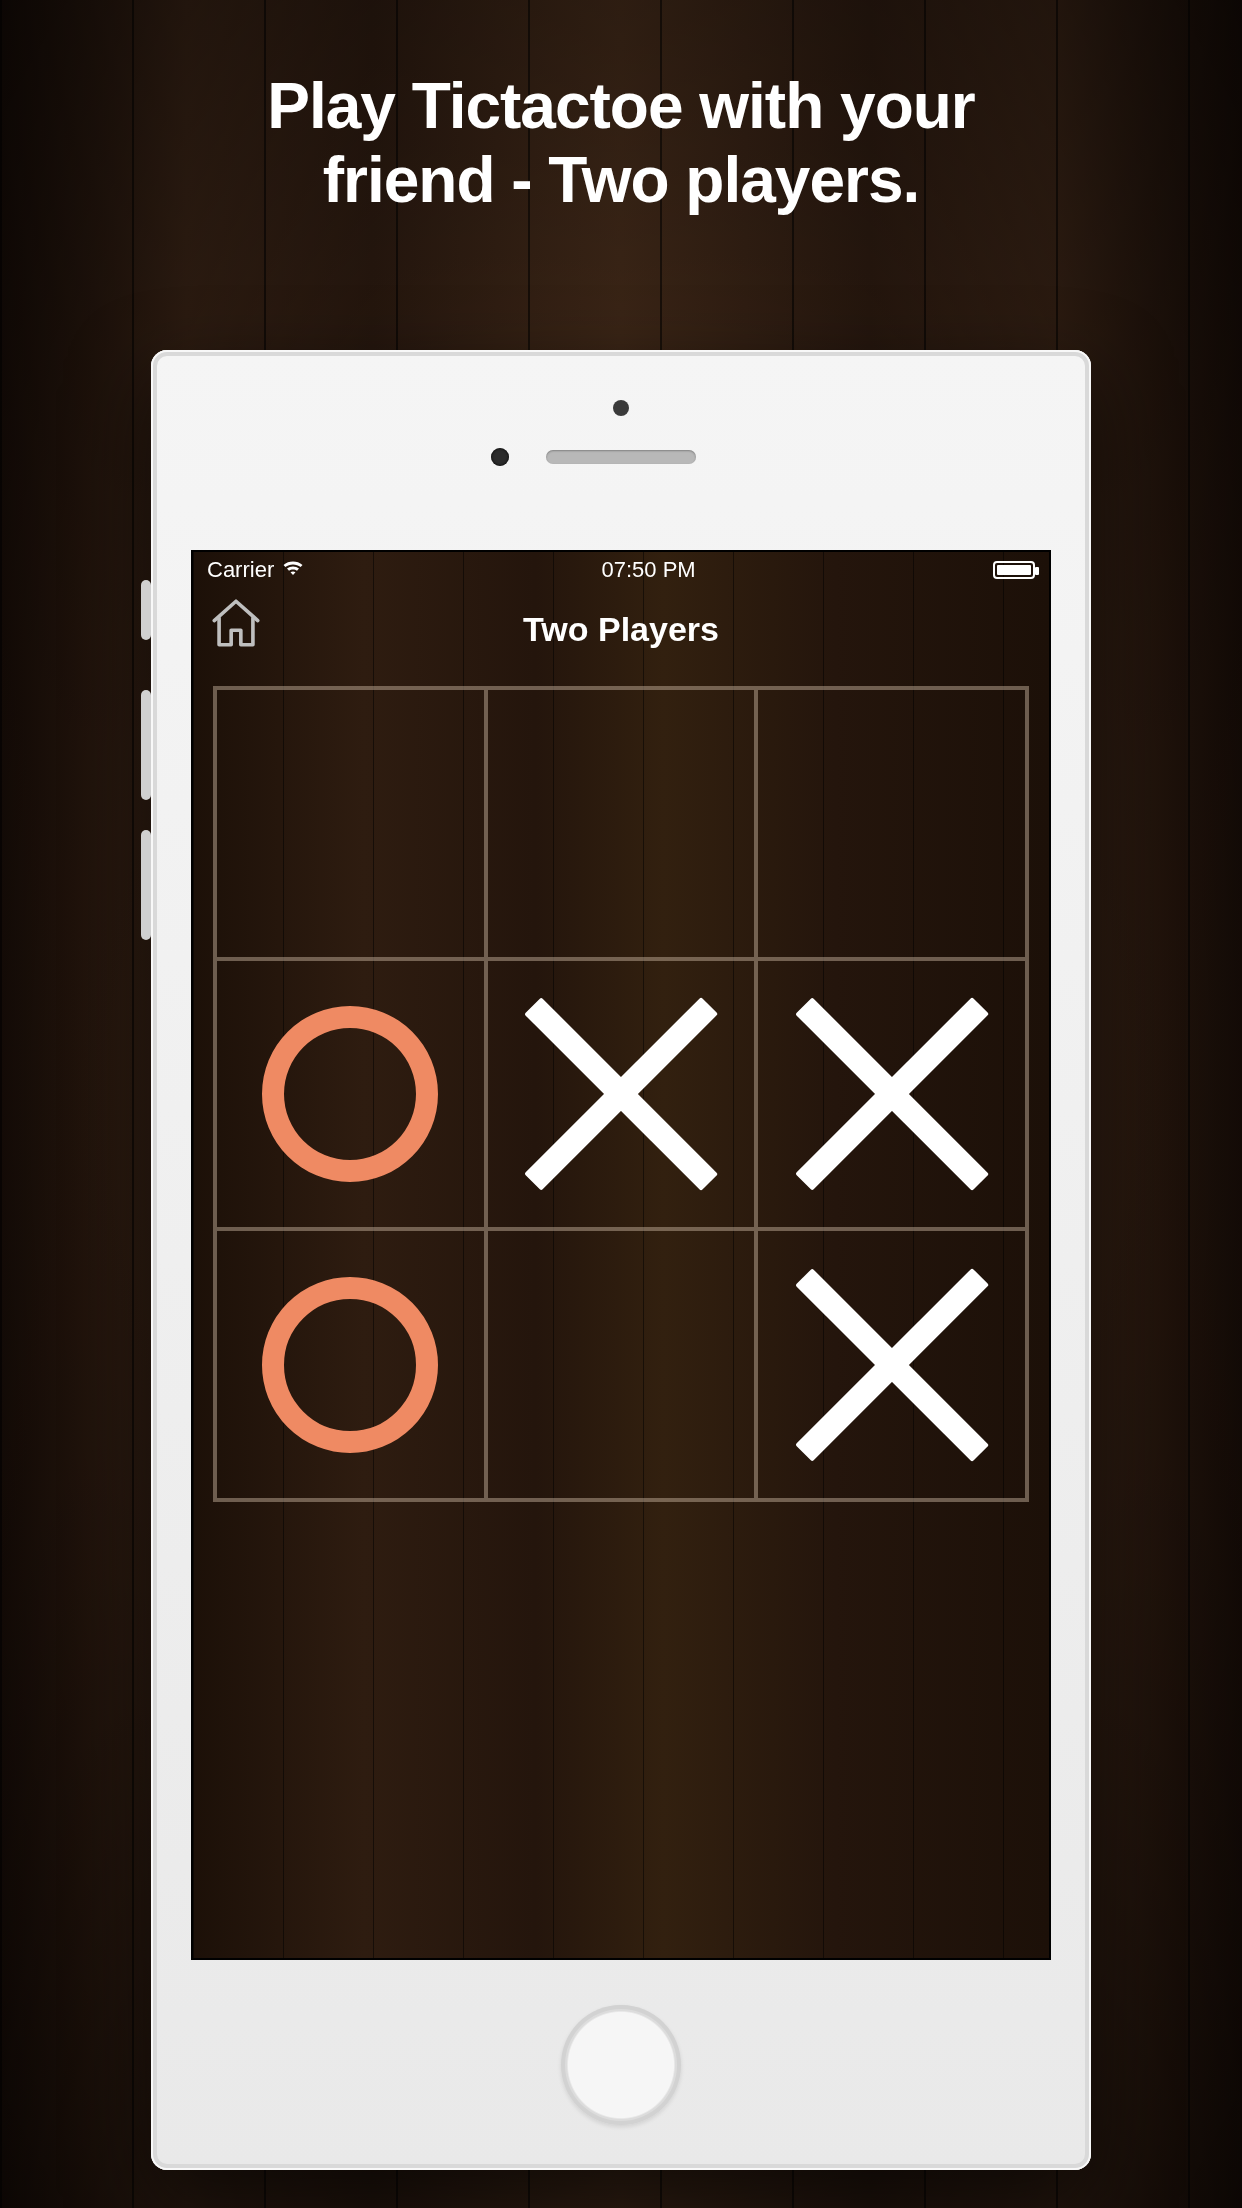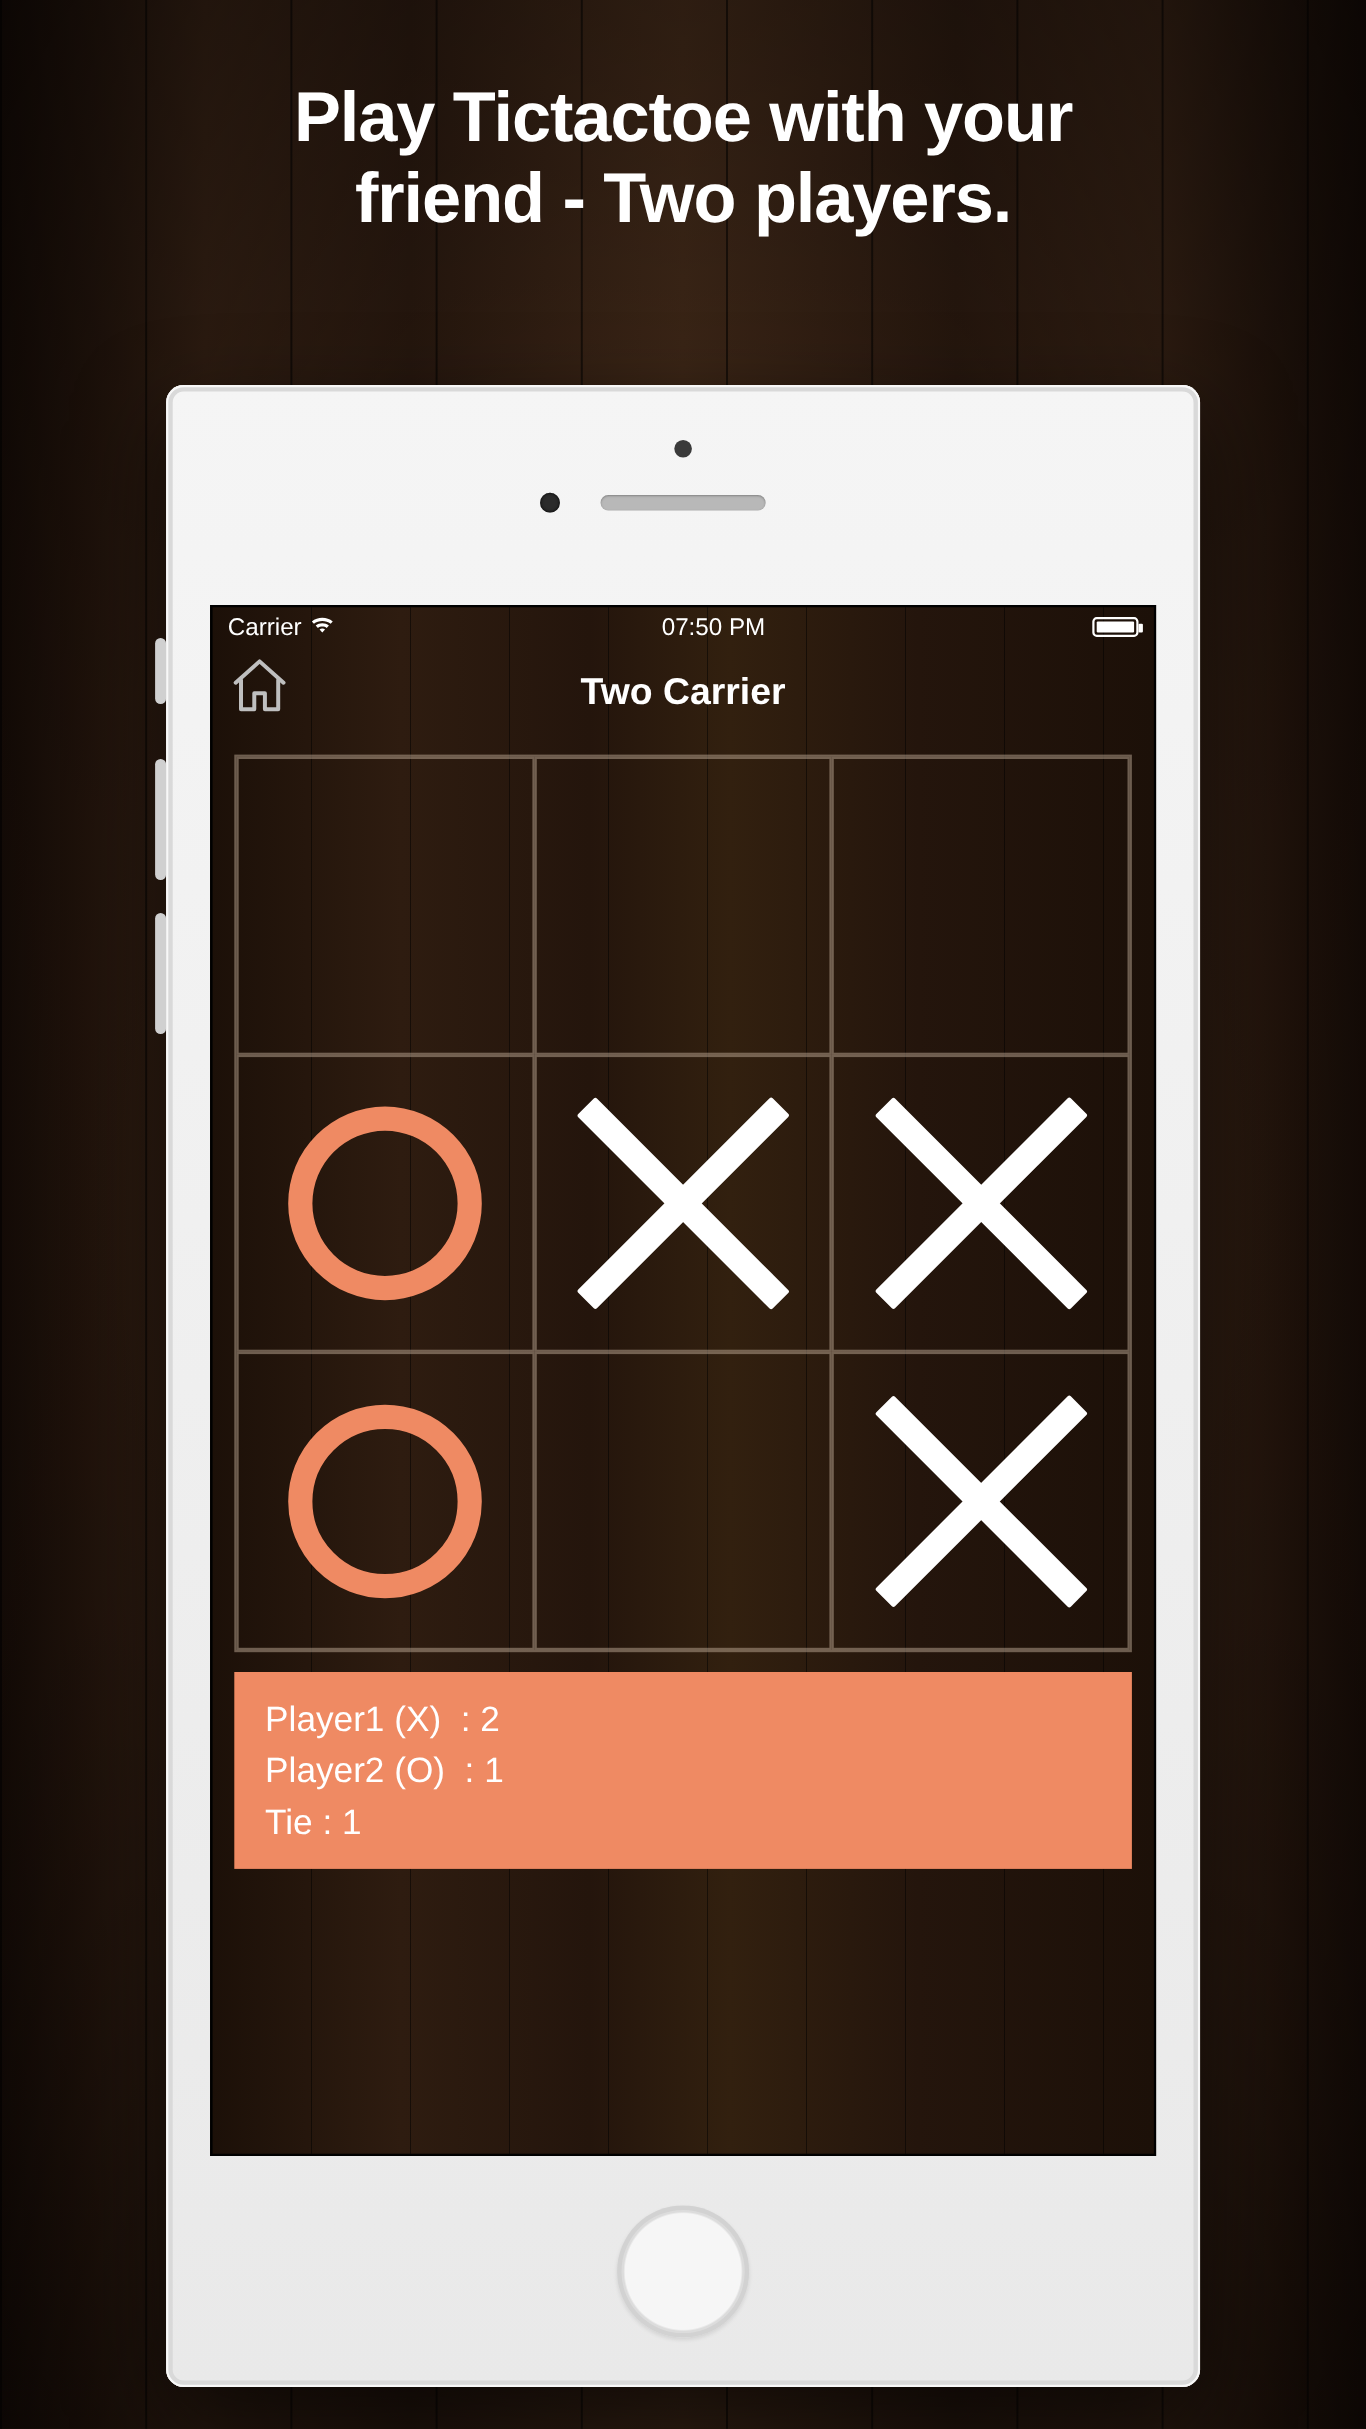--- a/index.html
+++ b/index.html
@@ -186,21 +186,21 @@
       <div class="battery"></div>
     </div>
 
     <div class="nav">
       <div class="home-icon">
         <svg viewBox="0 0 48 48" fill="none" stroke="#bfbfbf" stroke-width="3" stroke-linejoin="round" stroke-linecap="round">
           <path d="M6 22 L24 6 L42 22"></path>
           <path d="M10 20 V42 H20 V30 H28 V42 H38 V20"></path>
         </svg>
       </div>
-      <div class="nav-title">Two Carrier</div>
+      <div class="nav-title">Two Players</div>
     </div>
 
     <div class="board">
       <div class="cell"></div>
       <div class="cell"></div>
       <div class="cell"></div>
       <div class="cell">
           <div class="mark-o"></div>
         </div>
       <div class="cell">
@@ -211,21 +211,16 @@
         </div>
       <div class="cell">
           <div class="mark-o"></div>
         </div>
       <div class="cell"></div>
       <div class="cell">
           <div class="mark-x"></div>
         </div>
     </div>
 
-    <div class="score">
-      <div class="score-row">Player1 (X)  : 2</div>
-      <div class="score-row">Player2 (O)  : 1</div>
-      <div class="score-row">Tie : 1</div>
-    </div>
   </div>
 
   <div class="home-btn"></div>
 </div>
 
 </body></html>

